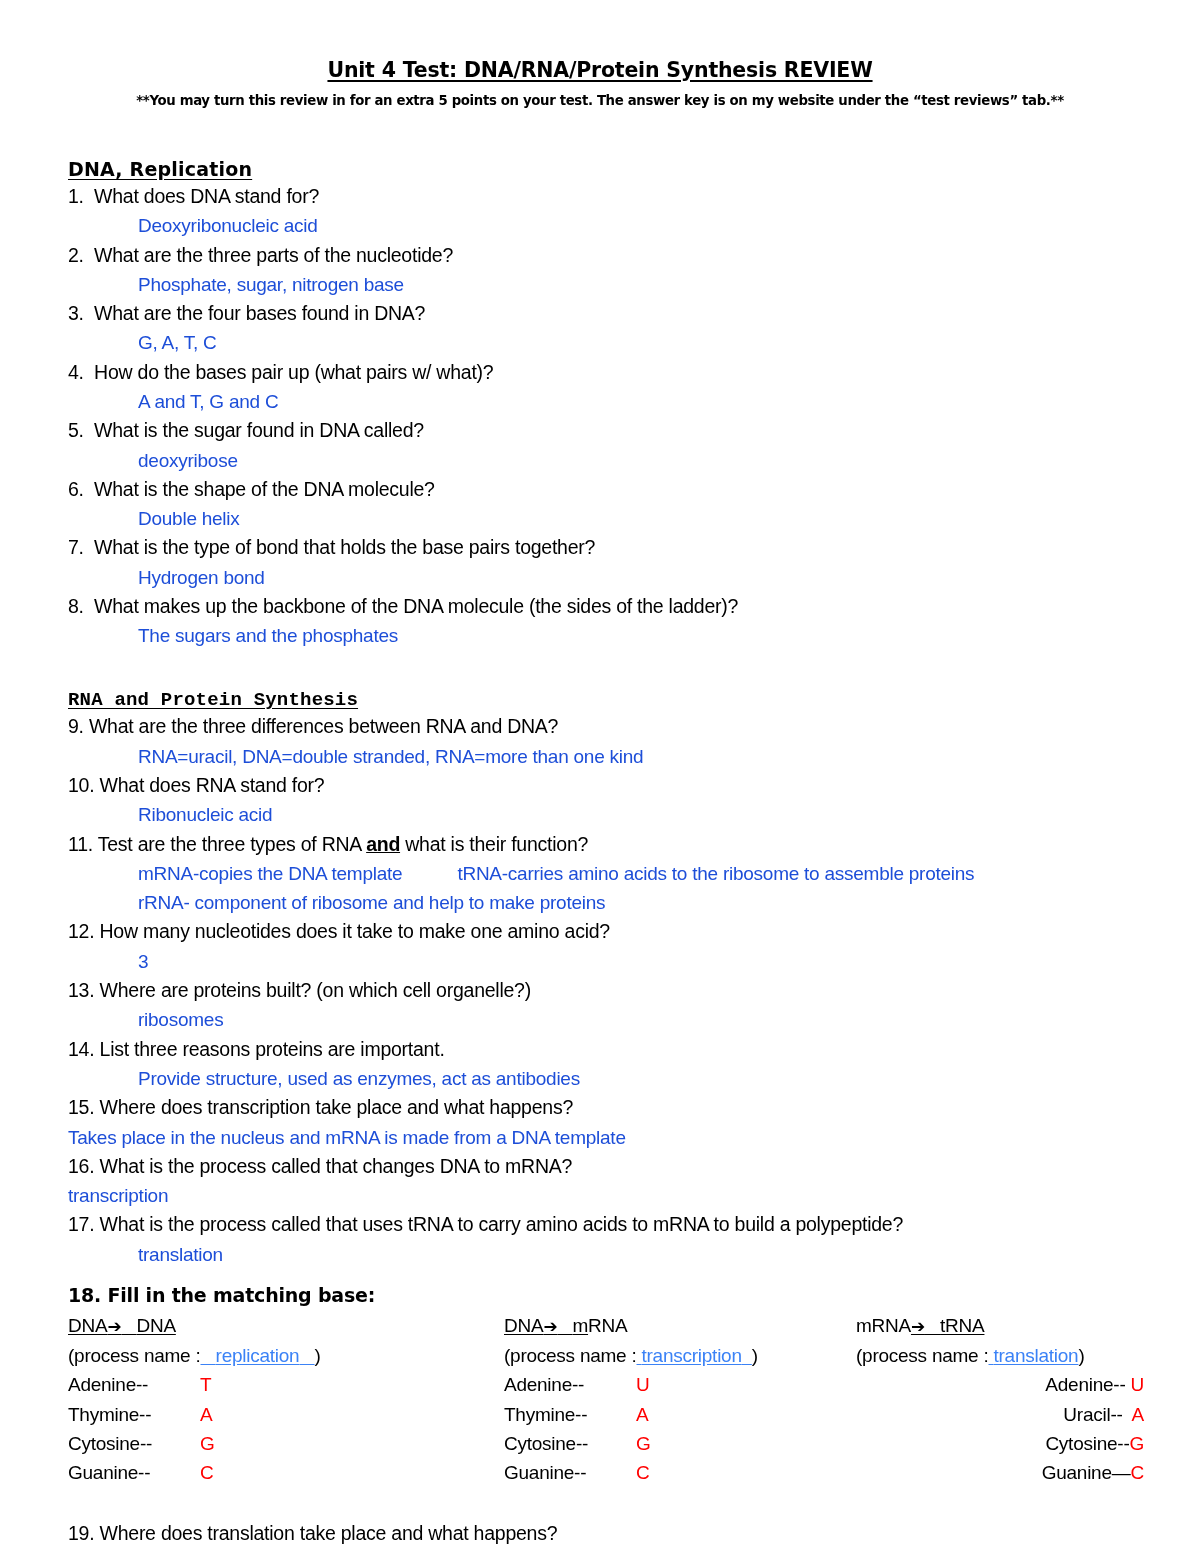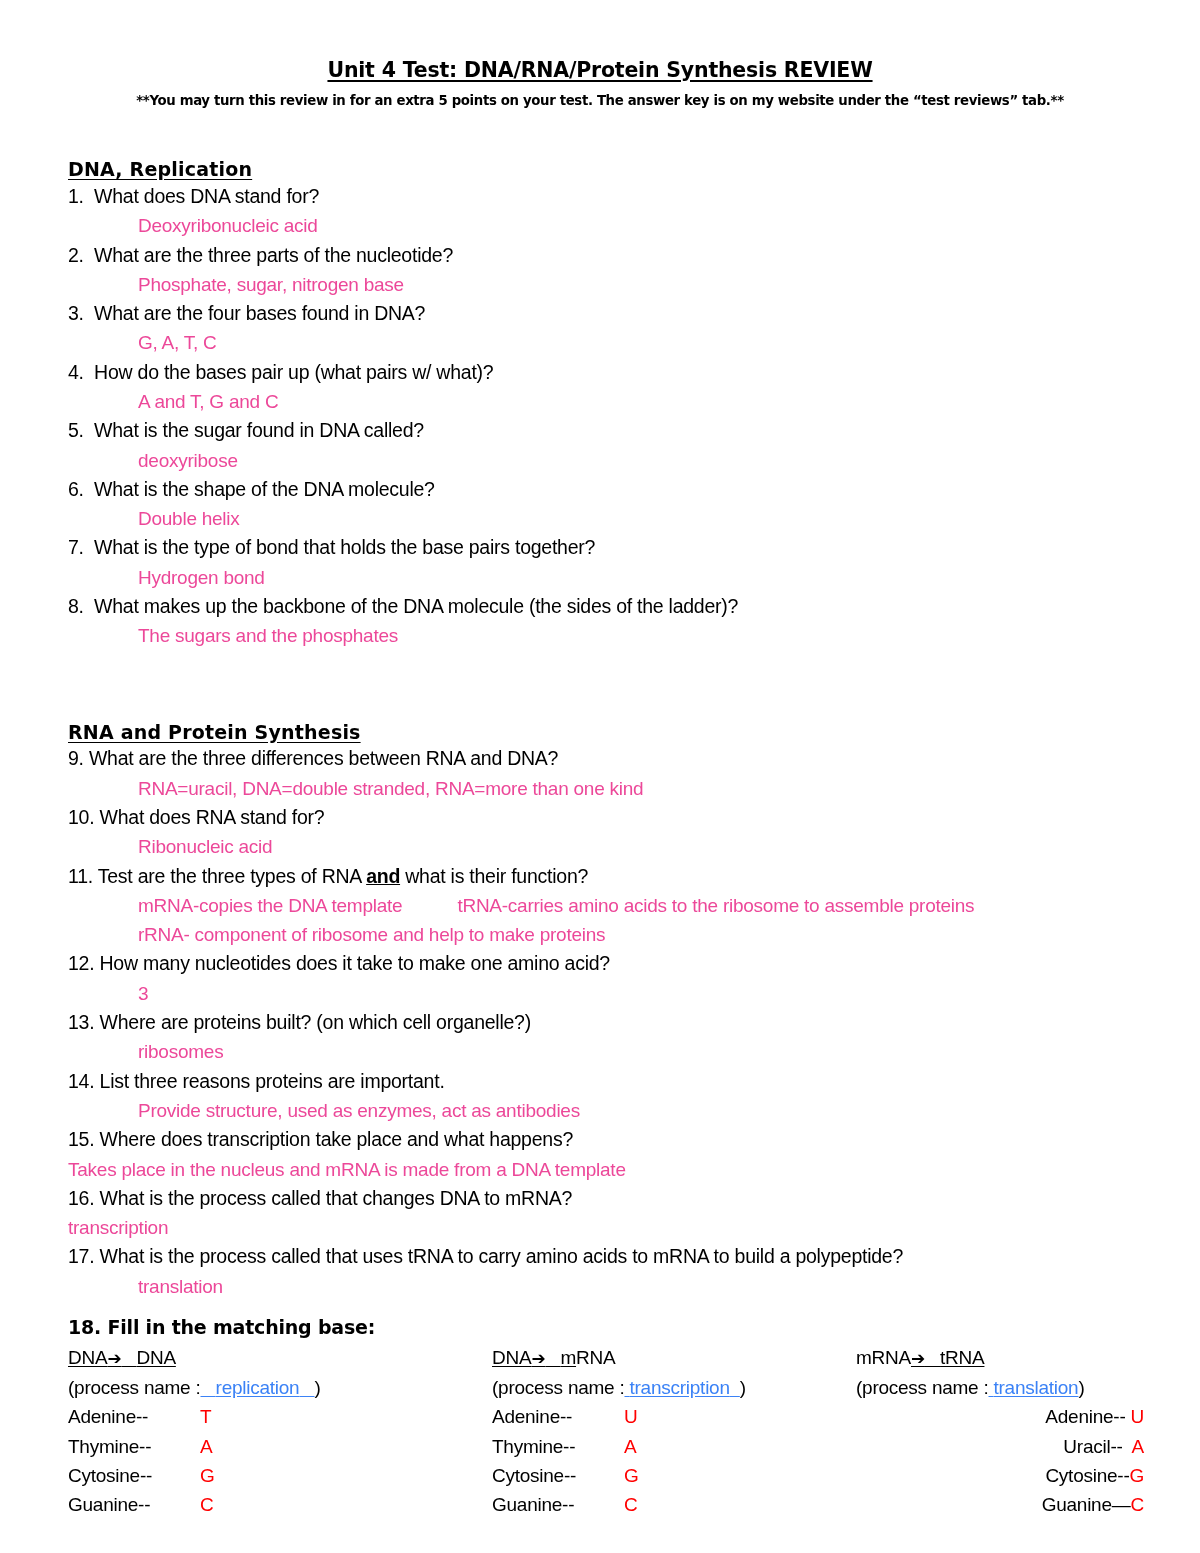--- a/index.html
+++ b/index.html
@@ -56,38 +56,38 @@
     font-family: "DejaVu Sans", sans-serif;
     font-weight: bold;
     font-size: 19px;
     letter-spacing: 0.2px;
     text-decoration: underline;
     text-underline-offset: 3px;
     margin: 0;
     line-height: 1.3;
   }
   .sec1 { margin-top: 48px; }
-  .sec2 { margin-top: 69px; }
+  .sec2 { margin-top: 37px; font-family: Liberation Mono, monospace; }
 
   
   .qa-list { margin: 0; padding: 0; }
   .q {
     font-family: "Liberation Sans", sans-serif;
     font-size: 19.5px;
     line-height: 29.3px;
     letter-spacing: -0.25px;
     white-space: nowrap;
     margin: 0;
   }
   .a {
     font-family: "Liberation Sans", sans-serif;
     font-size: 19px;
     line-height: 29.3px;
     letter-spacing: -0.25px;
-    color: #ec4899;
+    color: #1d4ed8;
     margin: 0;
     padding-left: 70px;
     white-space: nowrap;
   }
   .a.flush { padding-left: 0; }
   .a.two-col .col-b { display: inline-block; margin-left: 55px; }
 
   .q .bold-u { font-weight: bold; text-decoration: underline; }
 
   
@@ -106,21 +106,21 @@
   }
   .match-col {
     position: absolute;
     top: 0;
     font-family: "Liberation Sans", sans-serif;
     font-size: 19px;
     line-height: 29.3px;
     letter-spacing: -0.25px;
   }
   .col-1 { left: 0px;   width: 400px; }
-  .col-2 { left: 424px; width: 350px; }
+  .col-2 { left: 436px; width: 350px; }
   .col-3 { left: 788px; width: 288px; }
 
   .match-head { white-space: nowrap; }
   .match-head .u { text-decoration: underline; text-underline-offset: 2px; }
   .arrow { font-family: "DejaVu Sans", sans-serif; font-size: 17px; }
 
   .proc-line { white-space: nowrap; }
   .proc-fill {
     color: #3b82f6;
     text-decoration: underline;

